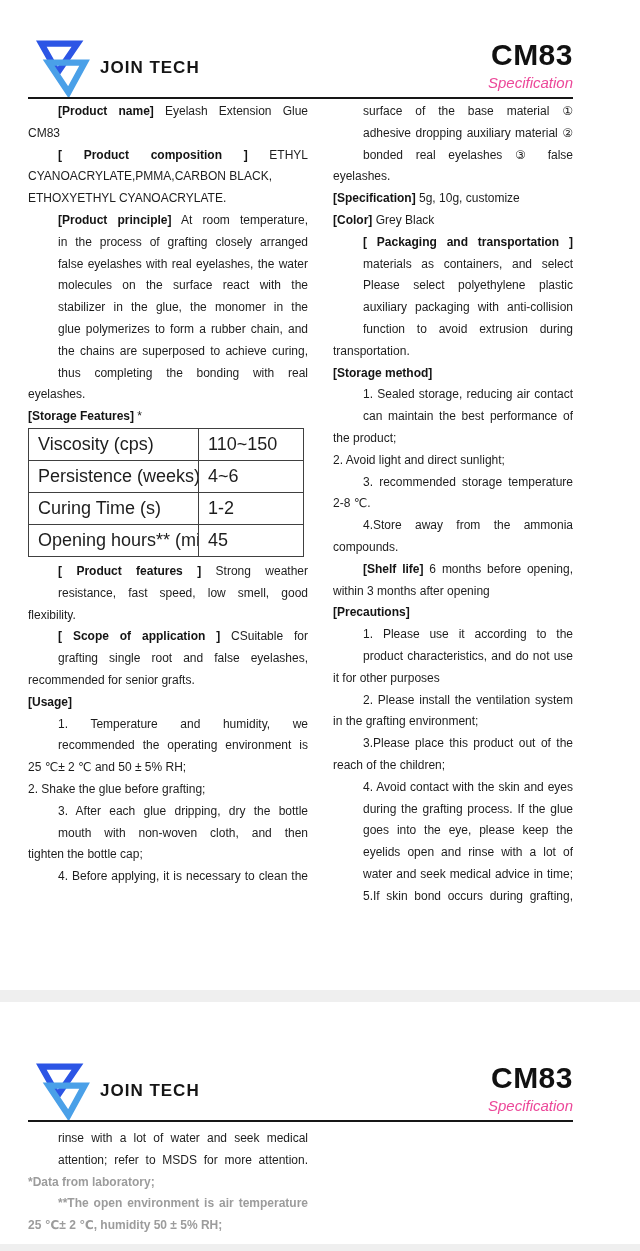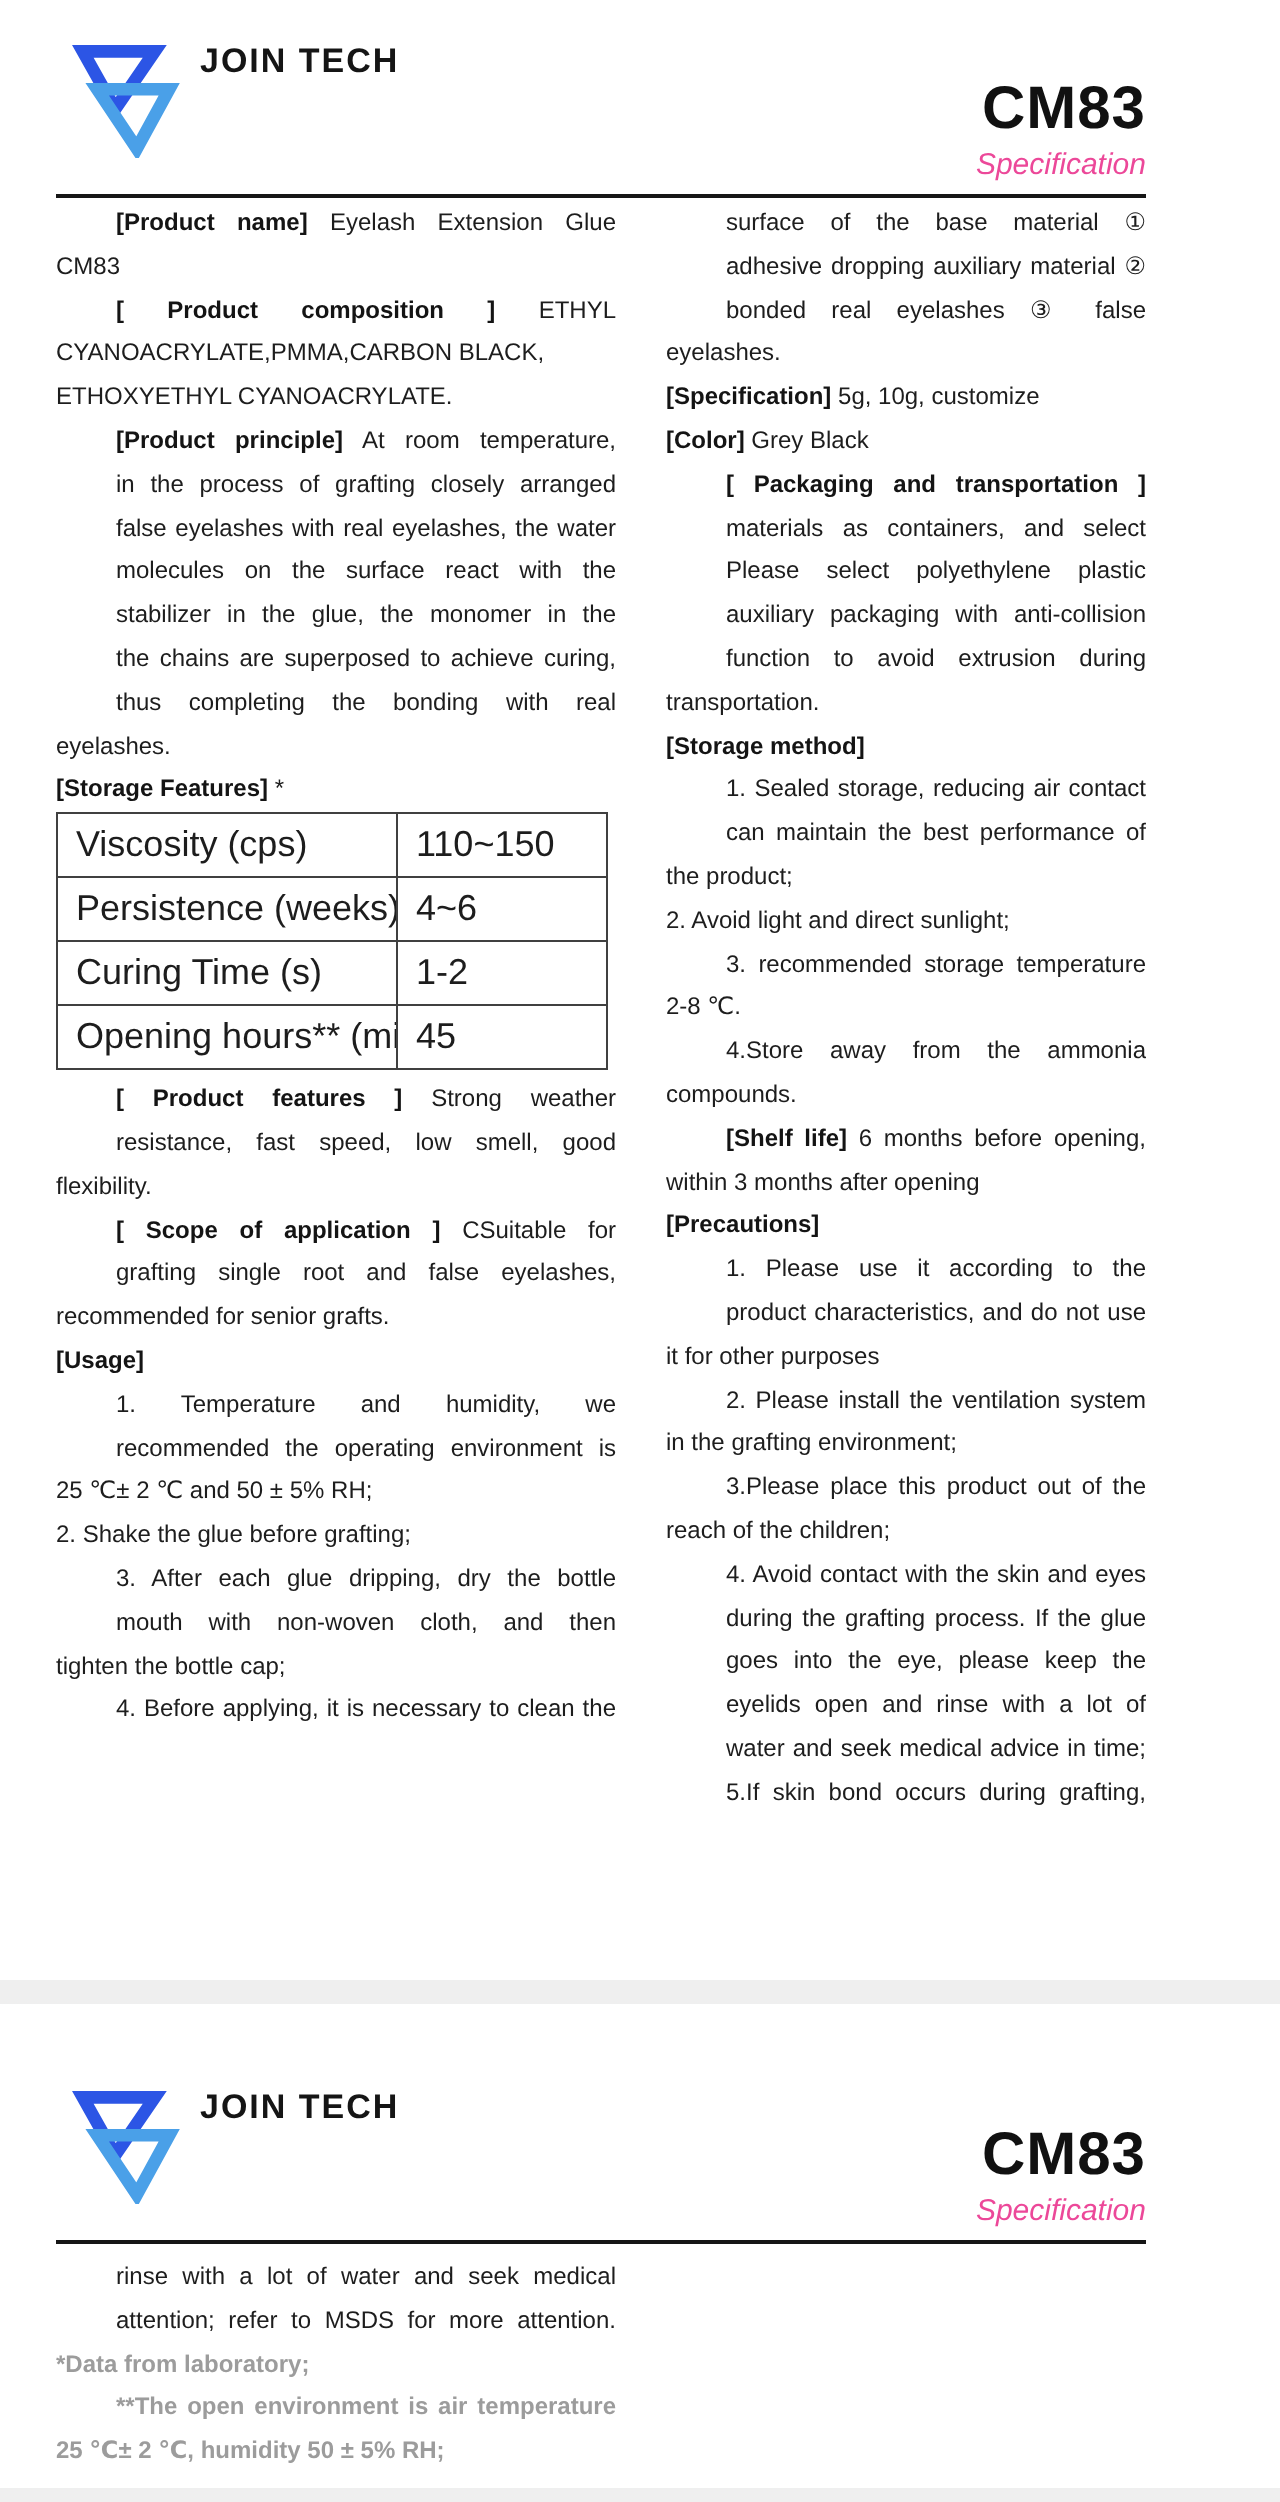--- a/index.html
+++ b/index.html
@@ -15,21 +15,21 @@
   .gap{height:12px;background:#efefef;}
   .gap-bottom{height:7px;background:#efefef;}
 
   
   .hdr{
     margin-left:28px;width:545px;box-sizing:border-box;
     border-bottom:2px solid #161616;position:relative;
   }
   .page-1 .hdr{height:99px;}
   .page-2 .hdr{height:120px;}
-  .logo{position:absolute;left:8px;bottom:18px;display:flex;align-items:flex-start;}
+  .logo{position:absolute;left:8px;bottom:0;display:flex;align-items:center;}
   .logo svg{display:block;}
   .brand{
     margin-left:10px;font-size:17px;font-weight:700;color:#151515;
     letter-spacing:1px;white-space:nowrap;
   }
   .tri-dark{fill:none;stroke:#2c55e5;stroke-width:7;stroke-linejoin:miter;}
   .tri-light{fill:none;stroke:#4aa0e8;stroke-width:7;stroke-linejoin:miter;}
   .title-block{position:absolute;right:0;bottom:6px;text-align:right;}
   .doc-title{font-size:30px;font-weight:700;line-height:33px;color:#111;letter-spacing:0.5px;}
   .doc-sub{font-size:15px;font-style:italic;color:#ec4899;margin-top:3px;}
@@ -80,20 +80,21 @@
           <div class="line j"><span class="b">[Product name]</span><span> Eyelash Extension Glue</span></div>
           <div class="line"><span>CM83</span></div>
           <div class="line j"><span class="b">[ Product composition ]</span><span> ETHYL</span></div>
           <div class="line"><span> CYANOACRYLATE,PMMA,CARBON BLACK,</span></div>
           <div class="line"><span>ETHOXYETHYL CYANOACRYLATE.</span></div>
           <div class="line j"><span class="b">[Product principle]</span><span> At room temperature,</span></div>
           <div class="line j"><span>in the process of grafting closely arranged</span></div>
           <div class="line j"><span>false eyelashes with real eyelashes, the water</span></div>
           <div class="line j"><span>molecules on the surface react with the</span></div>
           <div class="line j"><span>stabilizer in the glue, the monomer in the</span></div>
+          <div class="line j"><span>glue polymerizes to form a rubber chain, and</span></div>
           <div class="line j"><span>the chains are superposed to achieve curing,</span></div>
           <div class="line j"><span>thus completing the bonding with real</span></div>
           <div class="line"><span>eyelashes.</span></div>
           <div class="line"><span class="b">[Storage Features]</span><span> *</span></div>
         </div>
       <table class="features">
         <colgroup>
             <col style="width:170px">
             <col>
           </colgroup>

